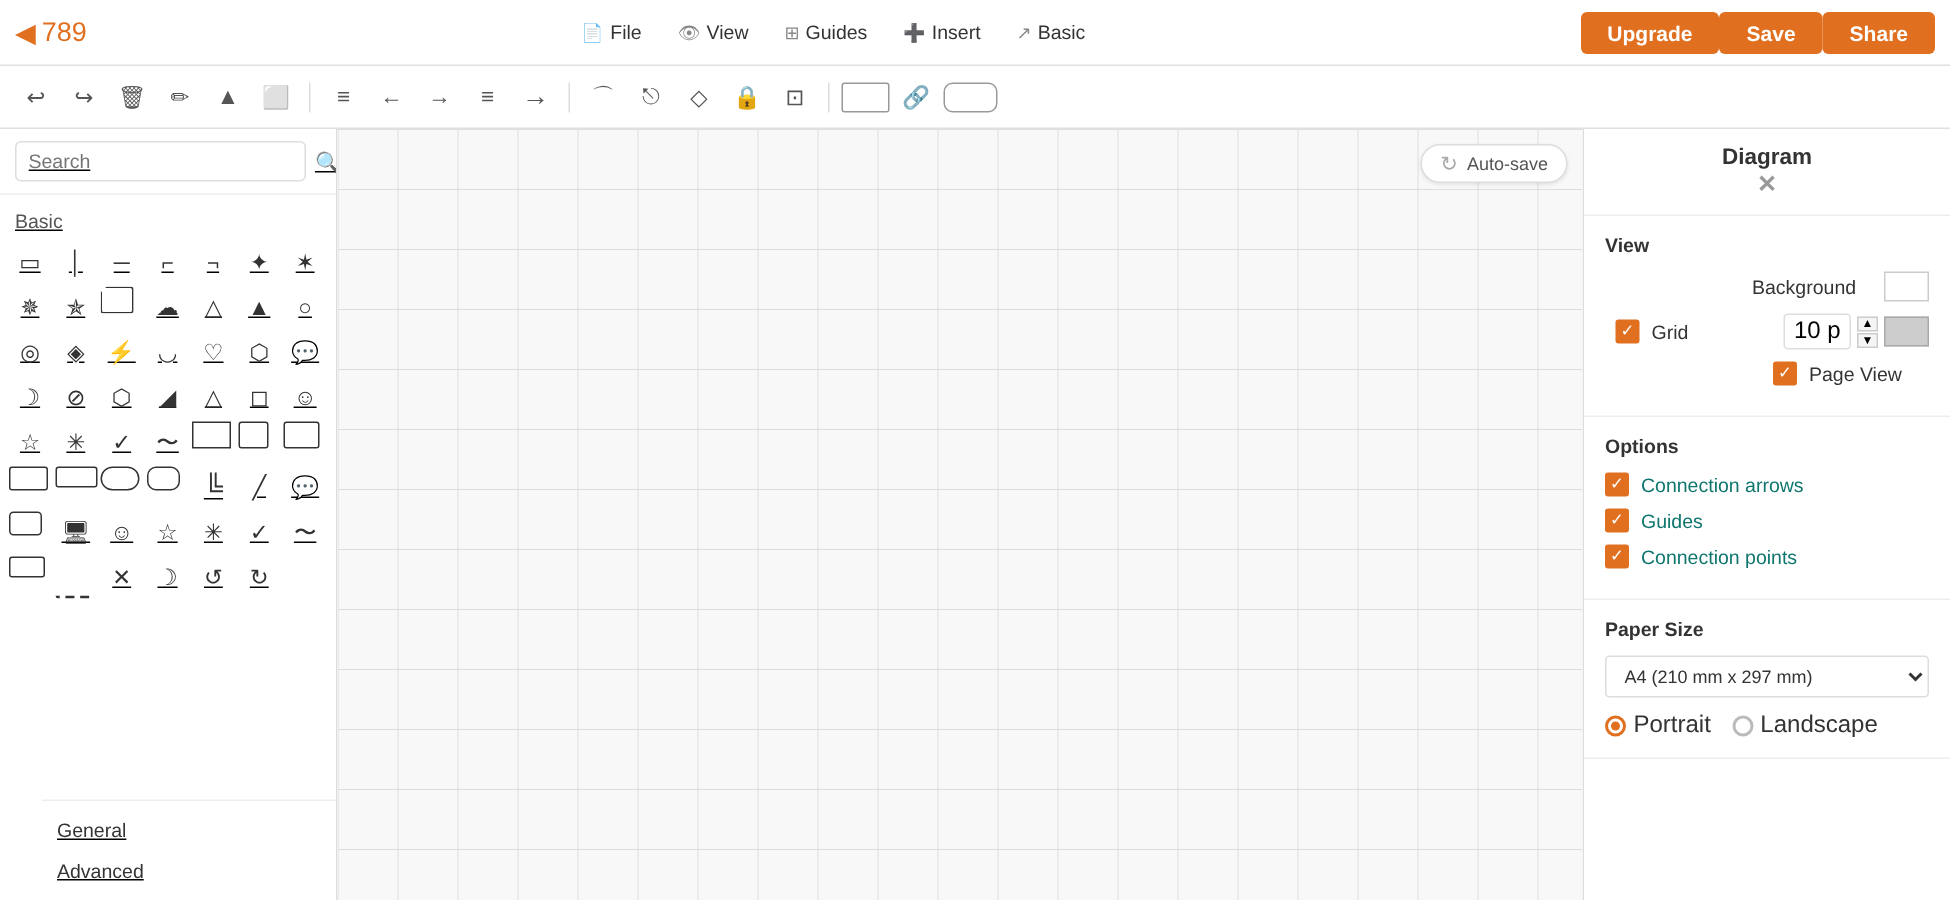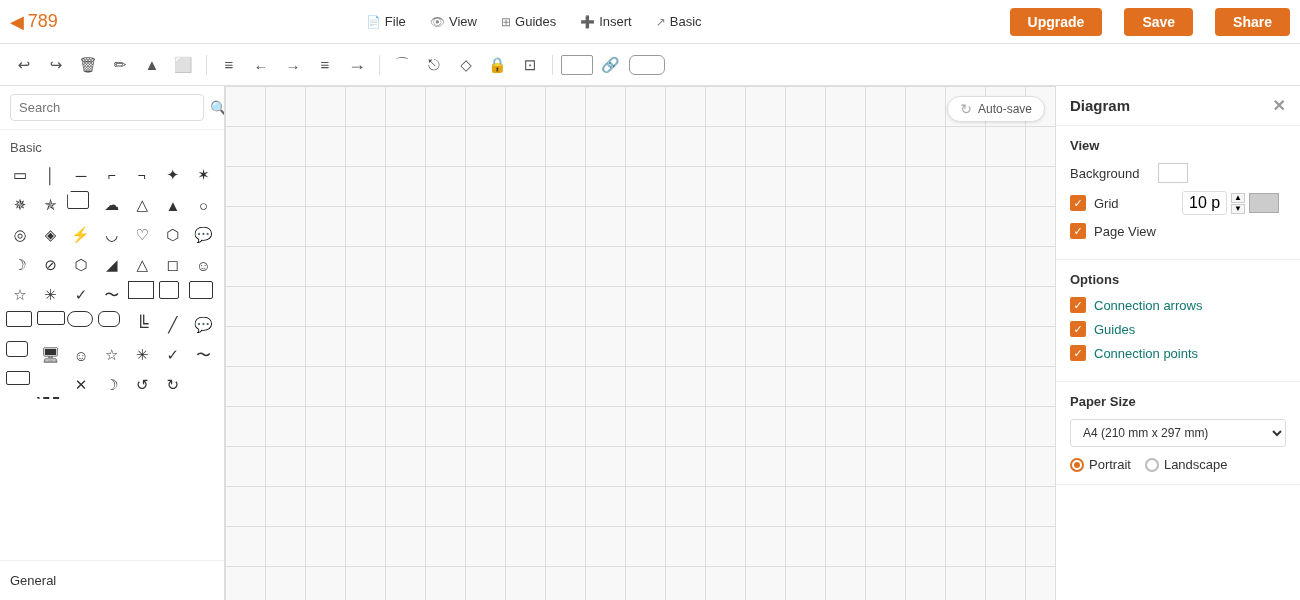--- a/index.html
+++ b/index.html
@@ -32,21 +32,21 @@
       align-items: center;
       gap: 4px;
       padding: 4px 10px;
       cursor: pointer;
       color: #333;
       border-radius: 3px;
     }
     .menu-icon { color: #888; font-size: 12px; }
     .header-actions {
       display: flex;
-      gap: 22px;
+      gap: 0;
     }
     .btn-orange {
       background: #e07020;
       color: #fff;
       border: none;
       border-radius: 4px;
       padding: 6px 18px;
       cursor: pointer;
       font-size: 14px;
       font-weight: bold;
@@ -89,20 +89,21 @@
     }
 
     
     .sidebar {
       width: 225px;
       border-right: 1px solid #ddd;
       display: flex;
       flex-direction: column;
       background: #fff;
       overflow: hidden;
+      text-decoration: underline;
     }
     .search-bar {
       display: flex;
       align-items: center;
       padding: 8px 10px;
       border-bottom: 1px solid #eee;
       gap: 6px;
     }
     .search-input {
       flex: 1;
@@ -141,20 +142,21 @@
       width: 28px;
       height: 28px;
       cursor: pointer;
       border-radius: 2px;
       font-size: 15px;
       color: #333;
     }
     .sidebar-bottom {
       border-top: 1px solid #eee;
       padding: 6px 0;
+      margin-left: 28px;
     }
     .sidebar-bottom-item {
       padding: 6px 10px;
       cursor: pointer;
       color: #333;
       font-size: 13px;
     }
 
     
     .canvas-area {
@@ -199,20 +201,21 @@
     }
     .panel-header {
       display: flex;
       align-items: center;
       justify-content: space-between;
       padding: 10px 14px;
       border-bottom: 1px solid #eee;
       font-size: 15px;
       font-weight: bold;
       color: #333;
+      flex-direction: column;
     }
     .panel-close {
       cursor: pointer;
       color: #999;
       font-size: 16px;
     }
     .panel-section {
       padding: 12px 14px;
       border-bottom: 1px solid #eee;
     }
@@ -220,20 +223,21 @@
       font-size: 13px;
       font-weight: bold;
       color: #333;
       margin-bottom: 10px;
     }
     .panel-row {
       display: flex;
       align-items: center;
       gap: 8px;
       margin-bottom: 8px;
+      justify-content: flex-end;
     }
     .panel-label {
       font-size: 13px;
       color: #333;
       min-width: 80px;
     }
     .color-swatch {
       width: 30px;
       height: 20px;
       border: 1px solid #ccc;
@@ -316,21 +320,21 @@
     }
     .orientation-row {
       display: flex;
       align-items: center;
       gap: 14px;
     }
     .radio-option {
       display: flex;
       align-items: center;
       gap: 5px;
-      font-size: 13px;
+      font-size: 16px;
       color: #333;
       cursor: pointer;
     }
     .radio-filled {
       width: 14px; height: 14px;
       border-radius: 50%;
       border: 2px solid #e07020;
       background: #fff;
       display: flex; align-items: center; justify-content: center;
       flex-shrink: 0;
@@ -489,20 +493,21 @@
         <div class="shape-item" style="border:1.5px solid #333; width:24px; height:14px;"></div>
         <div class="shape-item" style="border-bottom:2px dashed #333; width:24px;"></div>
         <div class="shape-item">✕</div>
         <div class="shape-item">☽</div>
         <div class="shape-item">↺</div>
         <div class="shape-item">↻</div>
       </div>
     </div>
     <div class="sidebar-bottom">
       <div class="sidebar-bottom-item">General</div>
+      <div class="sidebar-bottom-item">Advanced</div>
     </div>
   </div>
 
   <div class="canvas-area">
     <div class="canvas-grid"></div>
     <div class="autosave-badge">
       <span class="autosave-icon">↻</span>
       <span>Auto-save</span>
     </div>
   </div>

